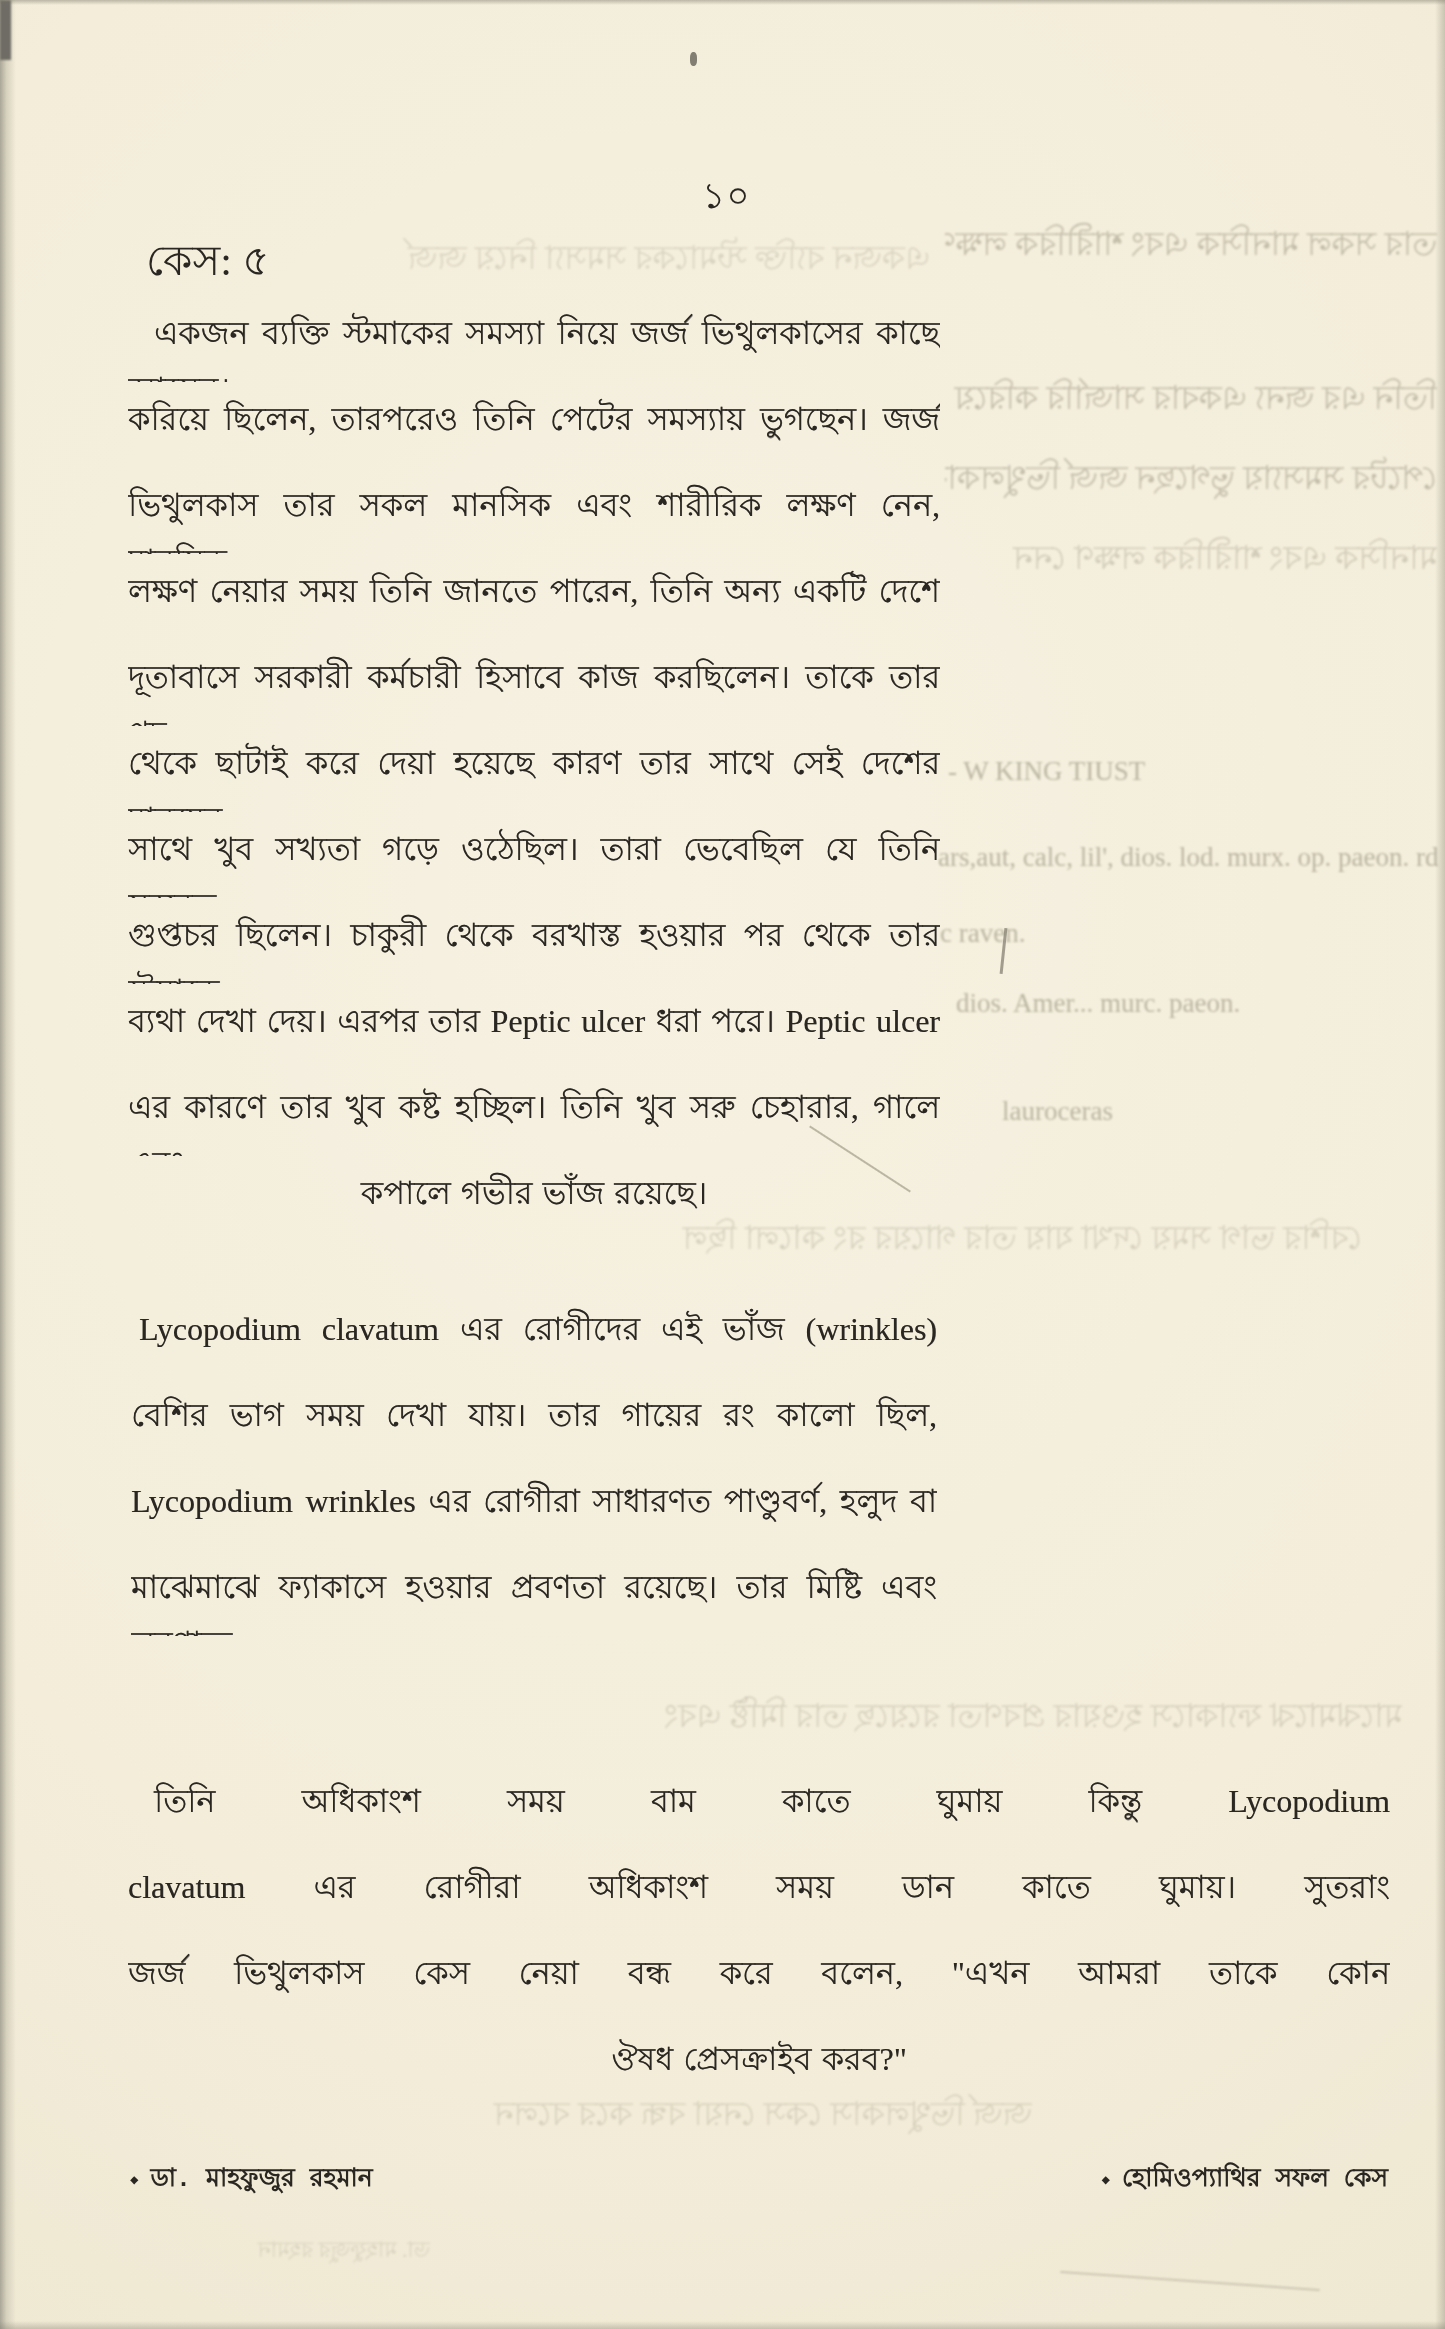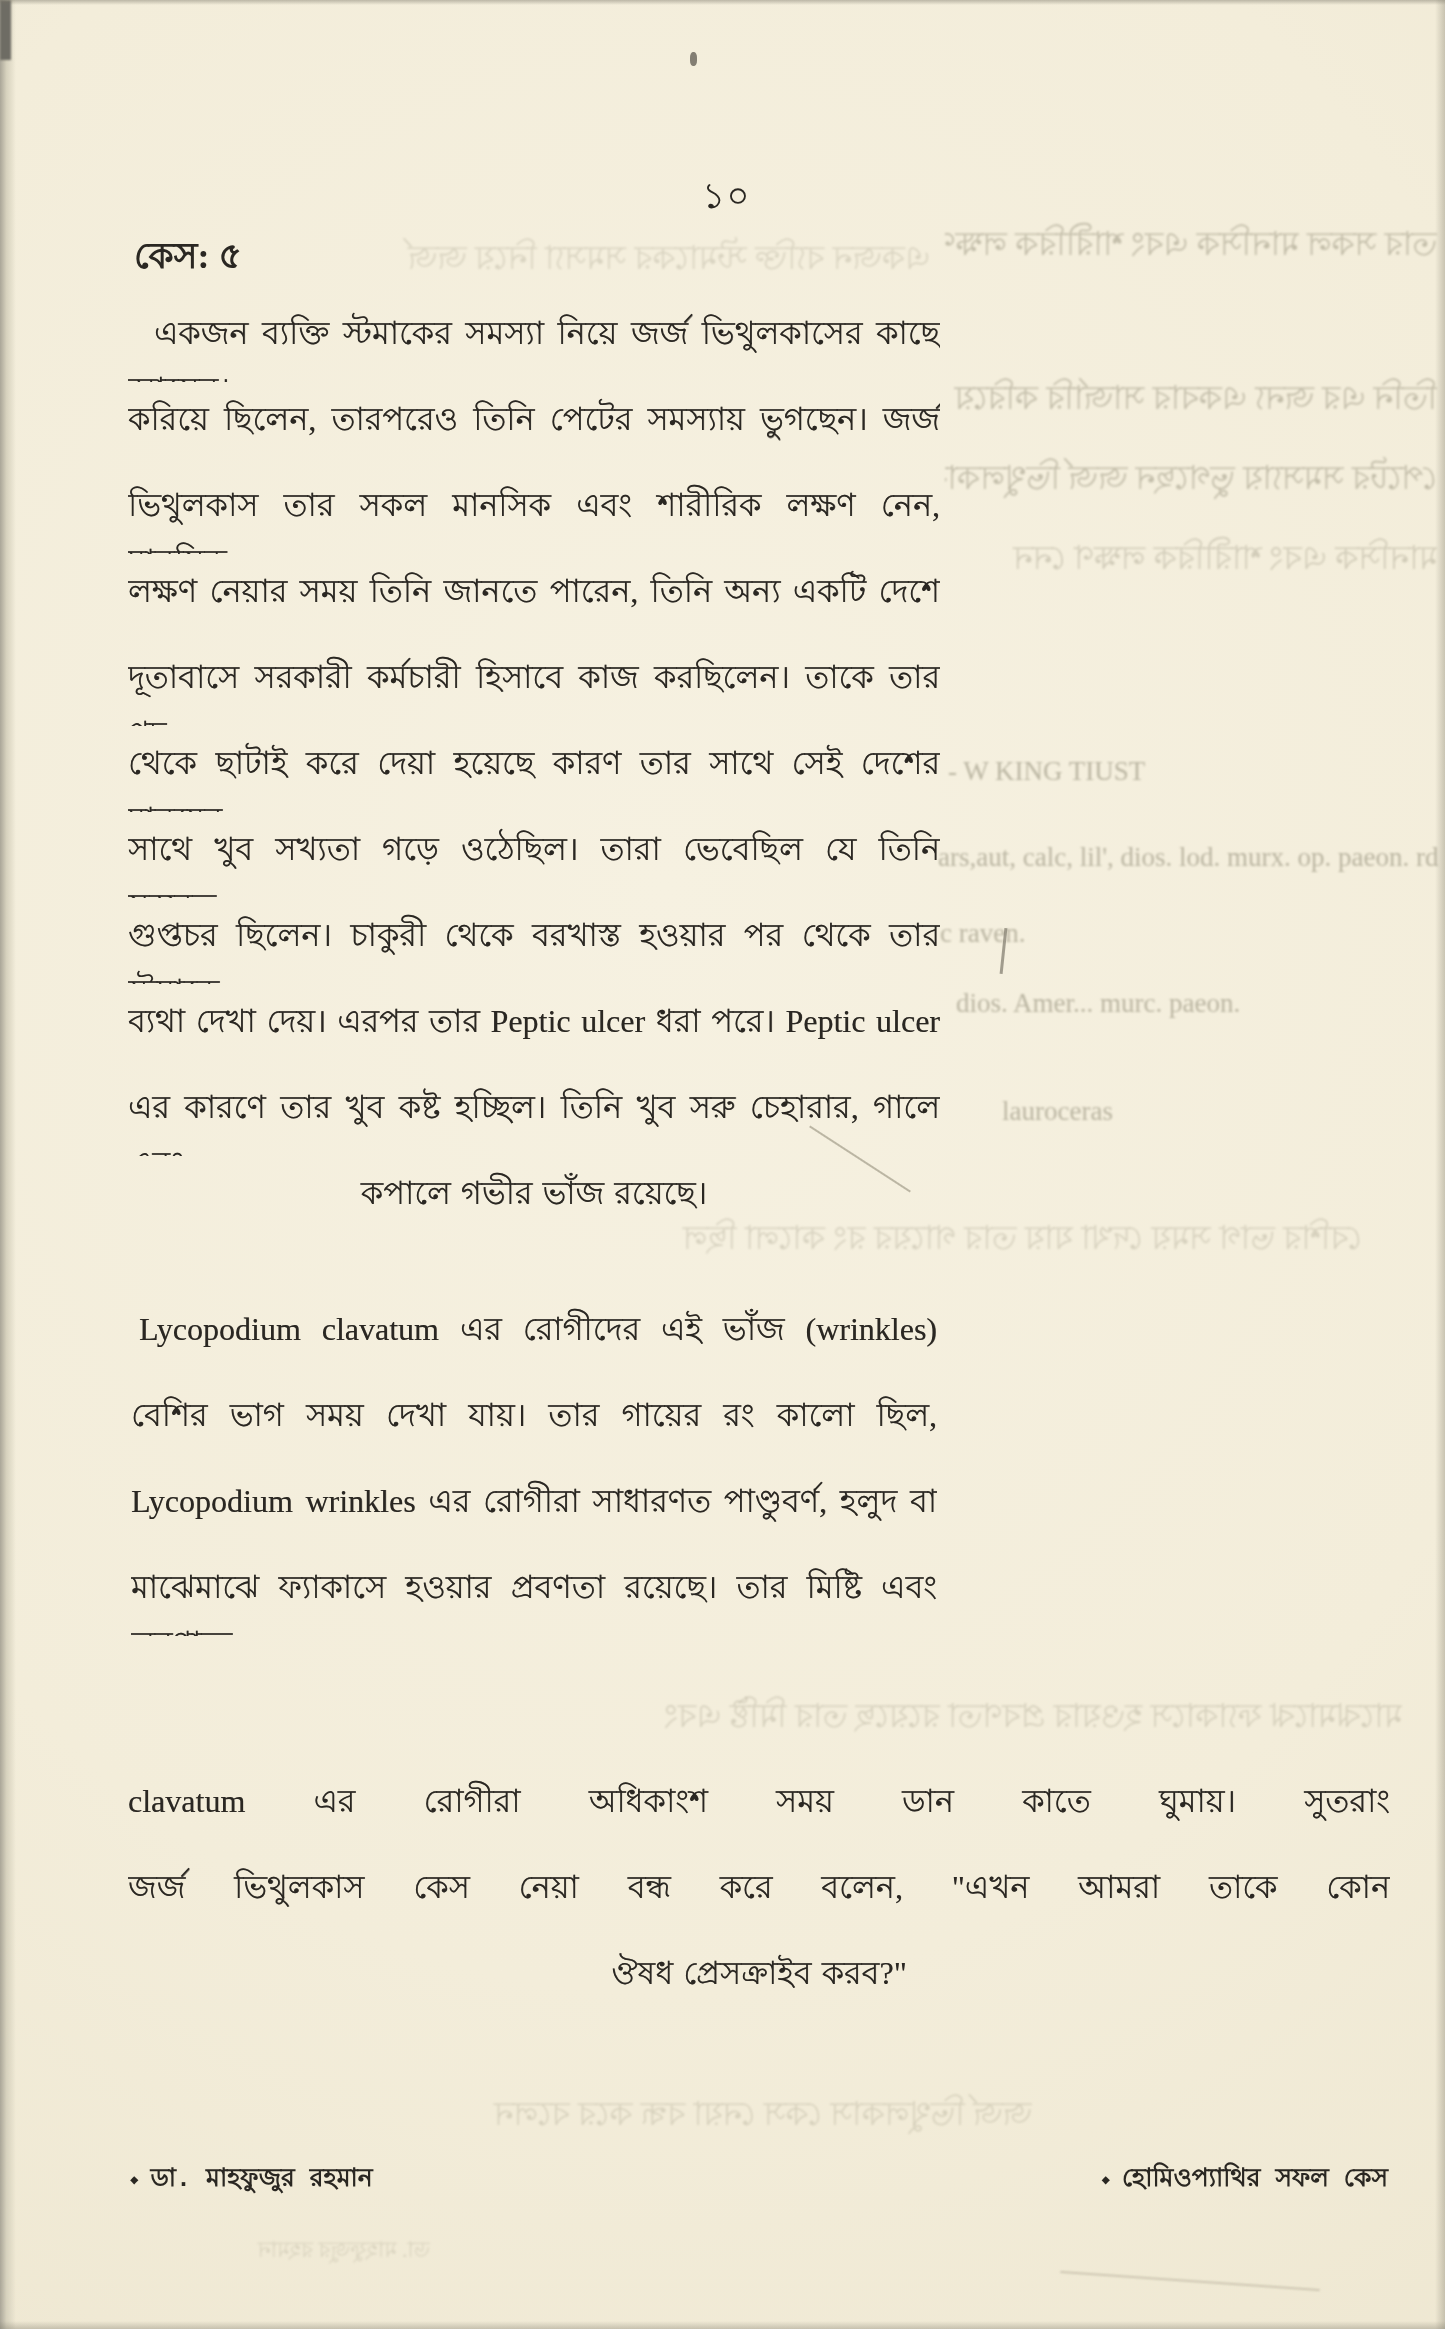--- a/index.html
+++ b/index.html
@@ -16,21 +16,21 @@
     background:linear-gradient(90deg,#aaa698 0%,#d6d1bd 40%,rgba(214,209,189,0) 100%);}
   .corner-tl{left:0;top:0;width:11px;height:60px;background:#6e6c64;filter:blur(1px);}
   .edge-top{left:0;top:0;width:100%;height:5px;
     background:linear-gradient(180deg,rgba(120,116,102,.45),rgba(120,116,102,0));}
   .edge-right{right:0;top:0;width:10px;height:100%;
     background:linear-gradient(270deg,rgba(138,134,118,.40),rgba(138,134,118,0));}
   .edge-bottom{left:0;bottom:0;width:100%;height:8px;
     background:linear-gradient(0deg,rgba(120,116,102,.35),rgba(120,116,102,0));}
   
   .page-num{left:702px;top:168px;font-size:36px;letter-spacing:1px;}
-  .heading{left:134px;top:228px;font-size:36px;font-weight:700;}
+  .heading{left:146px;top:228px;font-size:42px;font-weight:400;}
   .para{position:absolute;}
   #para1{left:128px;top:296px;width:812px;}
   #para2{left:131px;top:1292px;width:806px;}
   #para3{left:128px;top:1764px;width:1262px;}
   .line{
     display:block;height:77px;overflow:hidden;
     font-size:32px;line-height:56px;padding-top:9px;
     text-align:justify;
     text-shadow:0.3px 0.3px 0 rgba(42,39,34,.55);
     word-spacing:2px;
@@ -104,20 +104,21 @@
 </div>
 
 <div id="para2" class="para">
   <span class="line j indent-sm">Lycopodium clavatum এর রোগীদের এই ভাঁজ (wrinkles)</span>
   <span class="line j">বেশির ভাগ সময় দেখা যায়। তার গায়ের রং কালো ছিল,</span>
   <span class="line j">Lycopodium wrinkles এর রোগীরা সাধারণত পাণ্ডুবর্ণ, হলুদ বা</span>
   <span class="line j">মাঝেমাঝে ফ্যাকাসে হওয়ার প্রবণতা রয়েছে। তার মিষ্টি এবং লবণাক্ত</span>
 </div>
 
 <div id="para3" class="para">
+  <span class="line j indent">তিনি অধিকাংশ সময় বাম কাতে ঘুমায় কিন্তু Lycopodium</span>
   <span class="line j">clavatum এর রোগীরা অধিকাংশ সময় ডান কাতে ঘুমায়। সুতরাং</span>
   <span class="line j">জর্জ ভিথুলকাস কেস নেয়া বন্ধ করে বলেন, "এখন আমরা তাকে কোন</span>
   <span class="line last">ঔষধ প্রেসক্রাইব করব?"</span>
 </div>
 
 <div class="abs footer footer-left">
   <span class="diamond">◆</span><span>ডা. মাহফুজুর রহমান</span>
 </div>
 <div class="abs footer footer-right">
   <span class="diamond">◆</span><span>হোমিওপ্যাথির সফল কেস</span>

